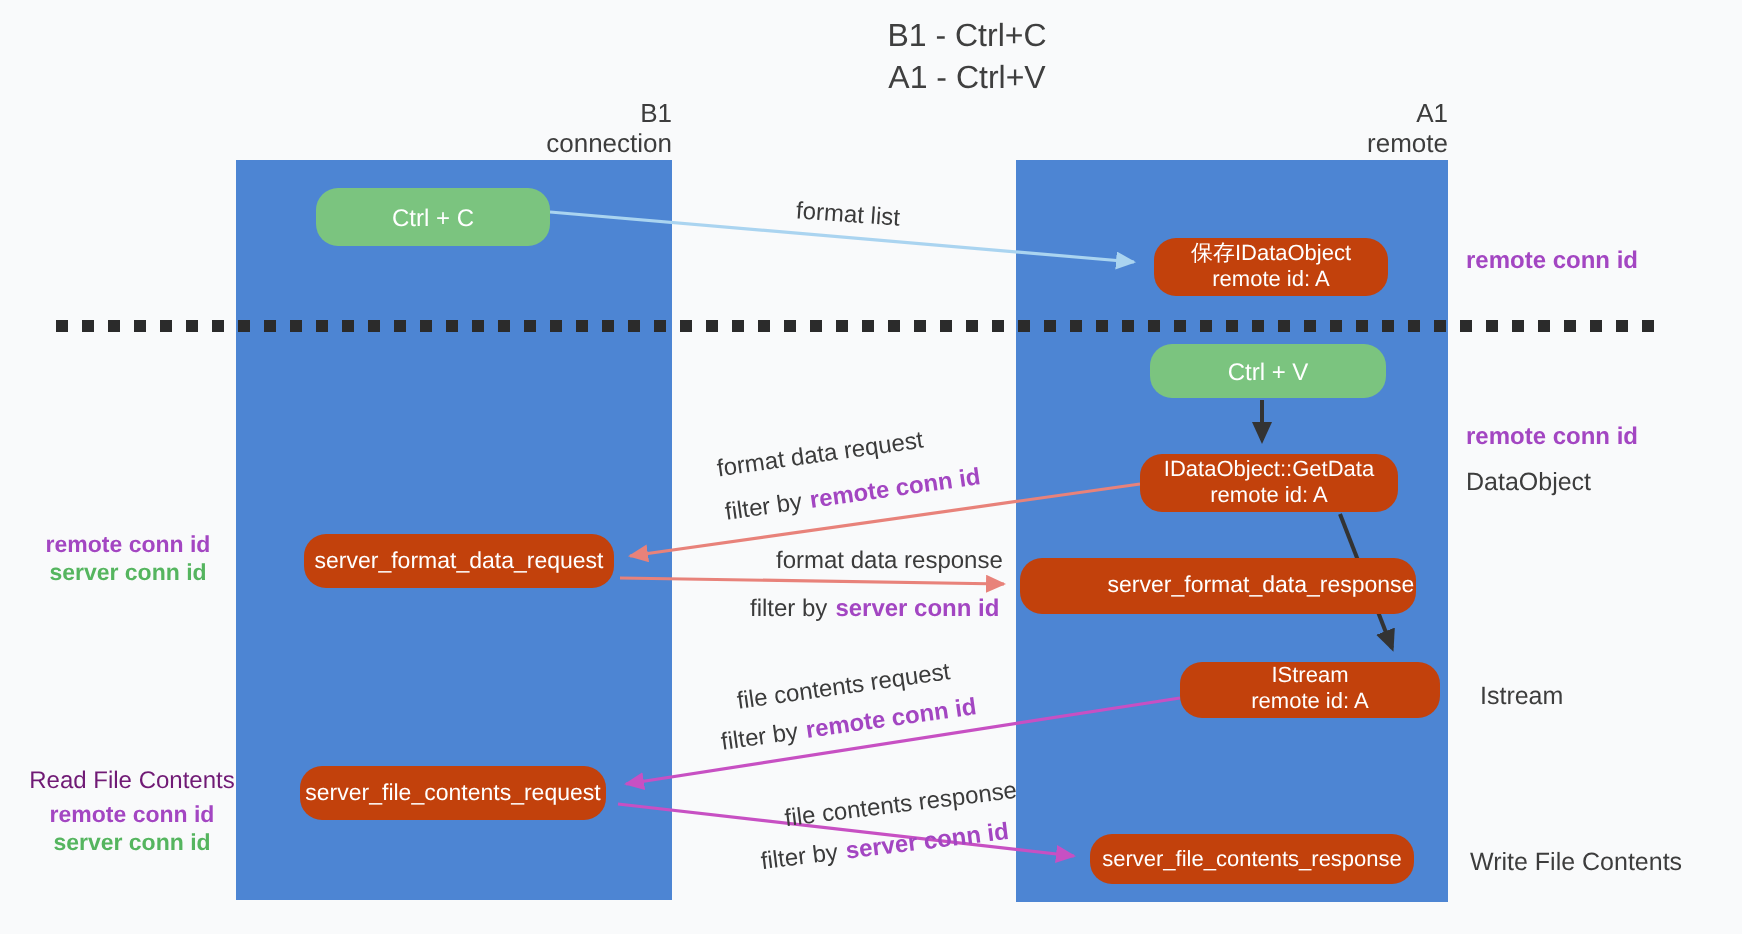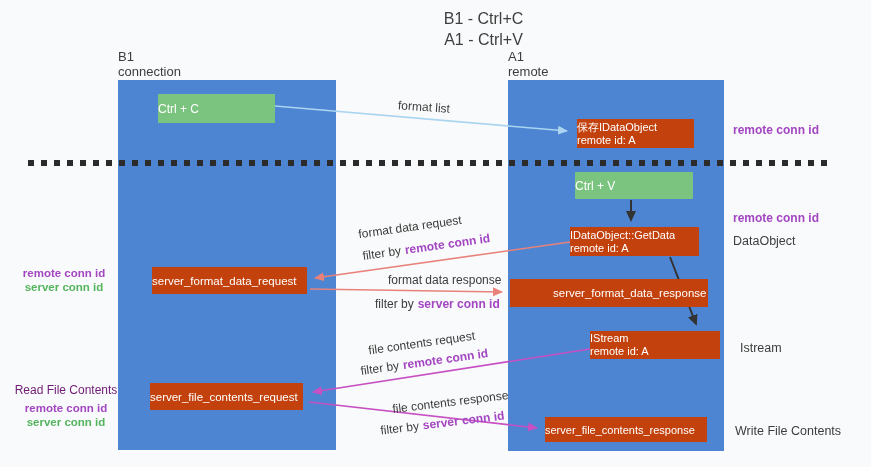--- a/index.html
+++ b/index.html
@@ -6,35 +6,35 @@
   body { font-family:"Liberation Sans", sans-serif; background:#f9fafb; }
   .canvas { position:relative; width:871px; height:467px; background:#f9fafb; overflow:hidden; }
 
   .abs { position:absolute; }
   .nowrap { white-space:nowrap; }
 
   
   #title { left:0; top:8px; width:871px; text-align:center; font-size:16px; line-height:21px; color:#3f3f3f;margin-left:48px; }
 
   
-  .lane-header { text-align:left; font-size:13px; line-height:15px; color:#3d3d3d; }
+  .lane-header { text-align:right; font-size:13px; line-height:15px; color:#3d3d3d; }
   #header-left  { left:118px; top:49px; width:218px; }
   #header-right { left:508px; top:49px; width:216px; }
 
   
   .lane { background:#4d85d3; }
   #lane-left  { left:118px; top:80px; width:218px; height:370px; }
   #lane-right { left:508px; top:80px; width:216px; height:371px; }
 
   
   #arrows { left:0; top:0; width:871px; height:467px; pointer-events:none; }
 
   
-  .box { display:flex; flex-direction:column; align-items:flex-start; justify-content:center;
-         color:#ffffff; text-align:center; }
+  .box { display:flex; flex-direction:column; align-items:center; justify-content:center;
+         color:#ffffff; text-align:center;border-radius:11px; }
   .green  { background:#7bc47f; }
   .orange { background:#c2410c; }
   #box-ctrl-c    { left:158px; top:94px;  width:117px; height:29px; font-size:12px; }
   #box-save      { left:577px; top:119px; width:117px; height:29px; font-size:11px; line-height:13px; }
   #box-ctrl-v    { left:575px; top:172px; width:118px; height:27px; font-size:12px; }
   #box-getdata   { left:570px; top:227px; width:129px; height:29px; font-size:11px; line-height:13px; }
   #box-fmt-req   { left:152px; top:267px; width:155px; height:27px; font-size:11.5px; }
   #box-fmt-resp  { left:510px; top:279px; width:155px; height:28px; font-size:11.5px;padding-left:43px; }
   #box-istream   { left:590px; top:331px; width:130px; height:28px; font-size:11px; line-height:13px; }
   #box-file-req  { left:150px; top:383px; width:153px; height:27px; font-size:11.5px; }

